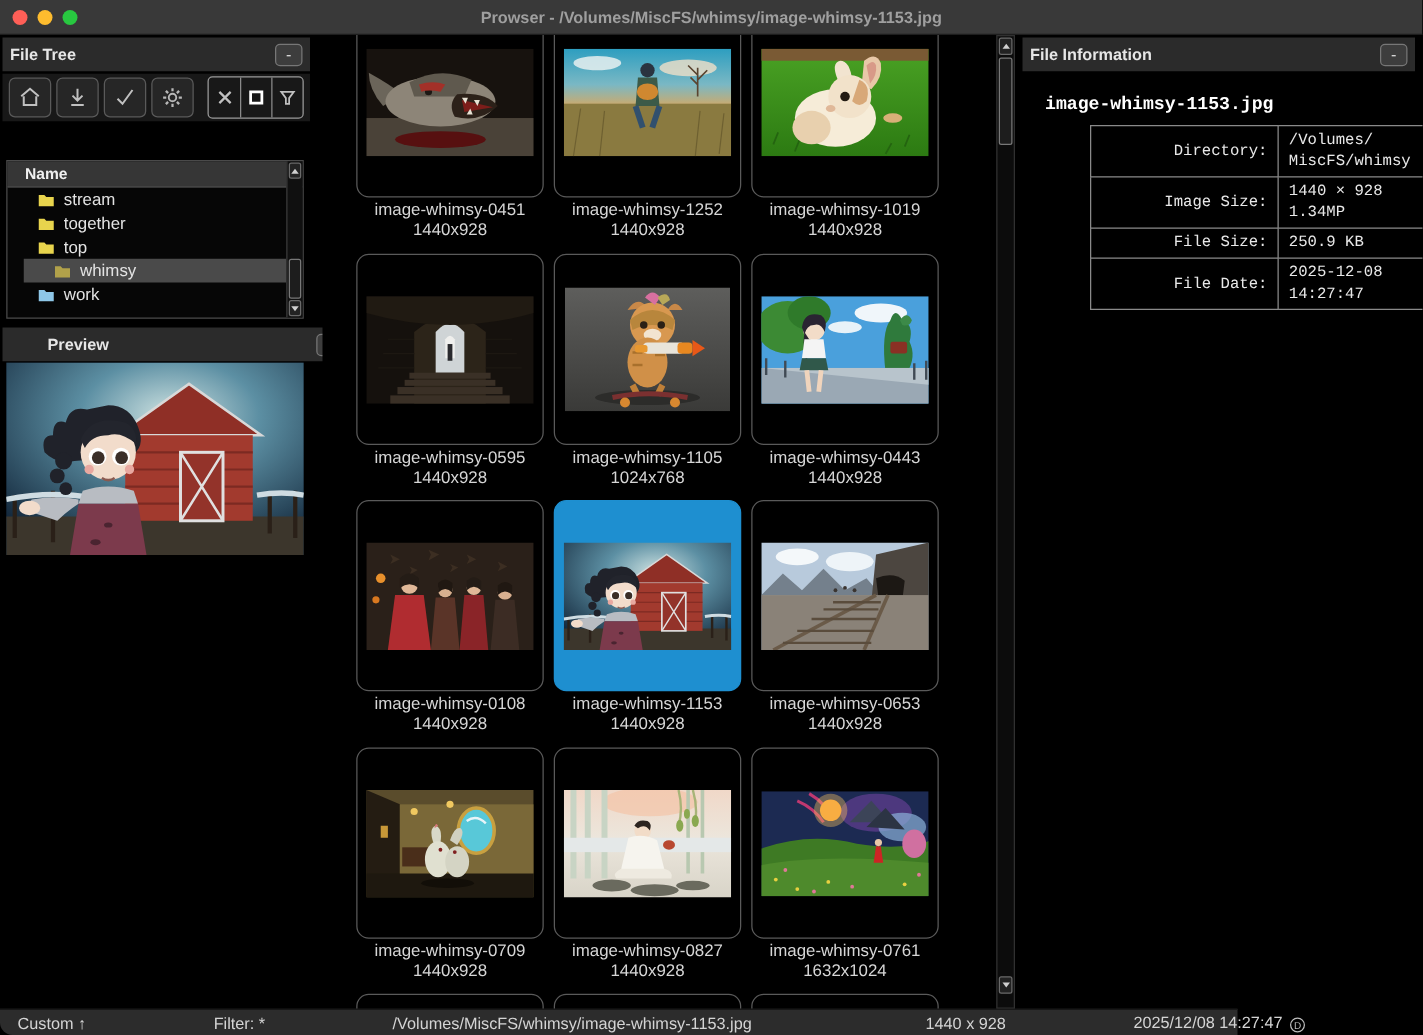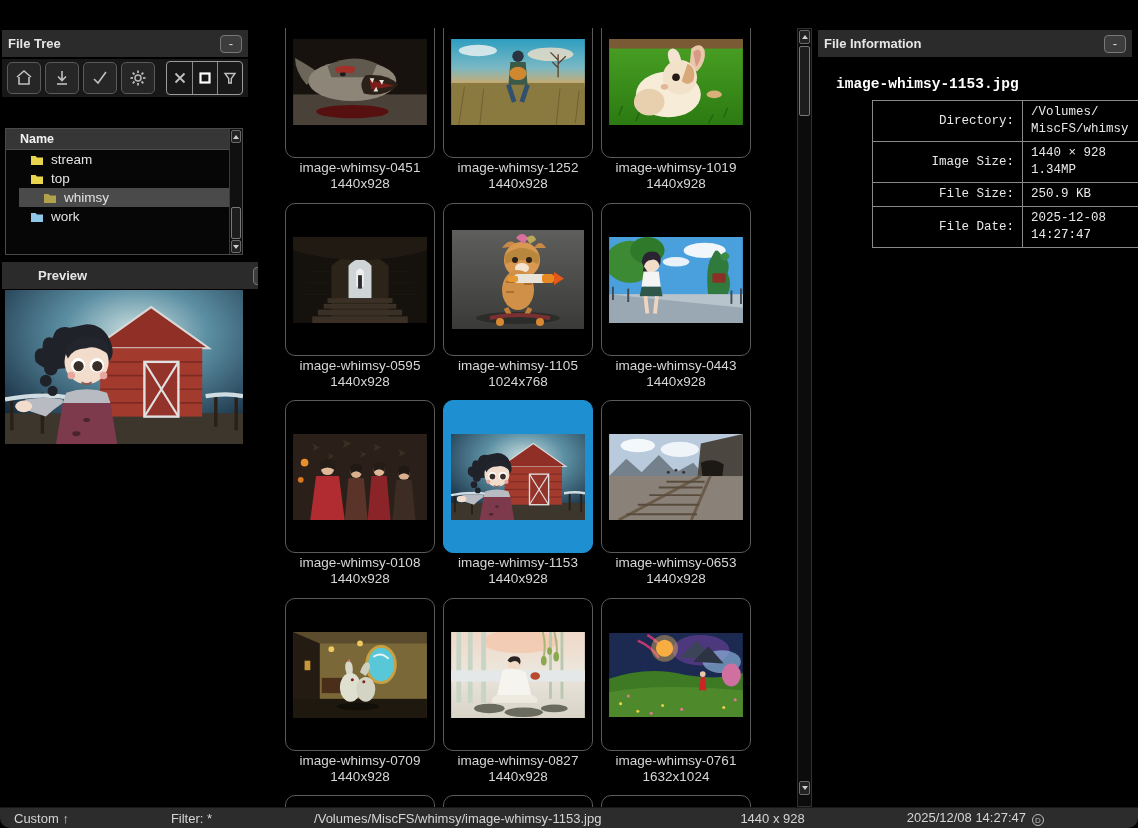--- a/index.html
+++ b/index.html
@@ -76,34 +76,42 @@
   .fi-header { left:818px; top:30px; width:314px; }
   .fi-filename { position:absolute; left:836px; top:76px; color:#fff; font-weight:bold;
     font-family:"Liberation Mono", monospace; font-size:14.5px; }
   .fi-table { position:absolute; left:872px; top:100px; width:304px; border-collapse:collapse; }
   .fi-table td { border:1px solid #8a8a8a; font-family:"Liberation Mono", monospace; font-size:12.5px;
     color:#e8e8e8; padding:3px 8px; vertical-align:middle; line-height:17px; }
   .fi-table td.lbl { width:150px; text-align:right; }
   .fi-table td.val { white-space:pre-line; }
 
   
-  .statusbar { position:absolute; left:0; top:807px; width:1138px; height:21px; background:#2c2c2c;
+  .statusbar { position:absolute; left:0; top:807px; width:990px; height:21px; background:#2c2c2c;
     border-top:1px solid #171717; display:flex; align-items:center; color:#d4d4d4; font-size:13px;gap:37px; }
   .sb-item { padding:0 14px; white-space:nowrap; }
   .sb-sep { width:1px; height:13px; background:#5f5f5f; }
   .sb-spacer { flex:1; }
   .sb-dim { color:#8f8f8f; }
   .date-icon { display:inline-block; width:12px; height:12px; border:1px solid #bdbdbd; border-radius:50%;
     font-size:8px; line-height:12px; text-align:center; color:#bdbdbd; vertical-align:-1px; margin-left:6px; }
 </style>
 </head>
 <body>
 
 <div class="window">
 
+  <div class="titlebar">
+    <div class="lights">
+      <div class="light r"></div>
+      <div class="light y"></div>
+      <div class="light g"></div>
+    </div>
+    <div class="title-text">Prowser - /Volumes/MiscFS/whimsy/image-whimsy-1153.jpg</div>
+  </div>
 
   <div class="panel-header ft-header">
     <span class="ph-title">File Tree</span>
     <div class="collapse-btn">-</div>
   </div>
 
   <div class="toolbar">
     <div class="tbtn">
       <svg width="18" height="18" viewBox="0 0 18 18">
         <path d="M2 8 L9 2 L16 8" fill="none" stroke="#c0c0c0" stroke-width="1.6"></path>
@@ -157,20 +165,26 @@
 
 
   <div class="tree-box">
     <div class="tree-head">Name</div>
     <div class="tree-rows">
       <div class="tree-row">
         <svg width="14" height="12" viewBox="0 0 14 12">
           <path d="M1 2 L5.5 2 L7 3.6 L13 3.6 L13 11 L1 11 Z" fill="#e8d44d"></path>
           </svg>
         <span>stream</span>
+      </div>
+      <div class="tree-row">
+        <svg width="14" height="12" viewBox="0 0 14 12">
+          <path d="M1 2 L5.5 2 L7 3.6 L13 3.6 L13 11 L1 11 Z" fill="#e8d44d"></path>
+          </svg>
+        <span>together</span>
       </div>
       <div class="tree-row">
         <svg width="14" height="12" viewBox="0 0 14 12">
           <path d="M1 2 L5.5 2 L7 3.6 L13 3.6 L13 11 L1 11 Z" fill="#e8d44d"></path>
           </svg>
         <span>top</span>
       </div>
       <div class="tree-row selected">
         <svg width="14" height="12" viewBox="0 0 14 12">
           <path d="M1 2 L5.5 2 L7 3.6 L13 3.6 L13 11 L1 11 Z" fill="#b1a14a"></path>

